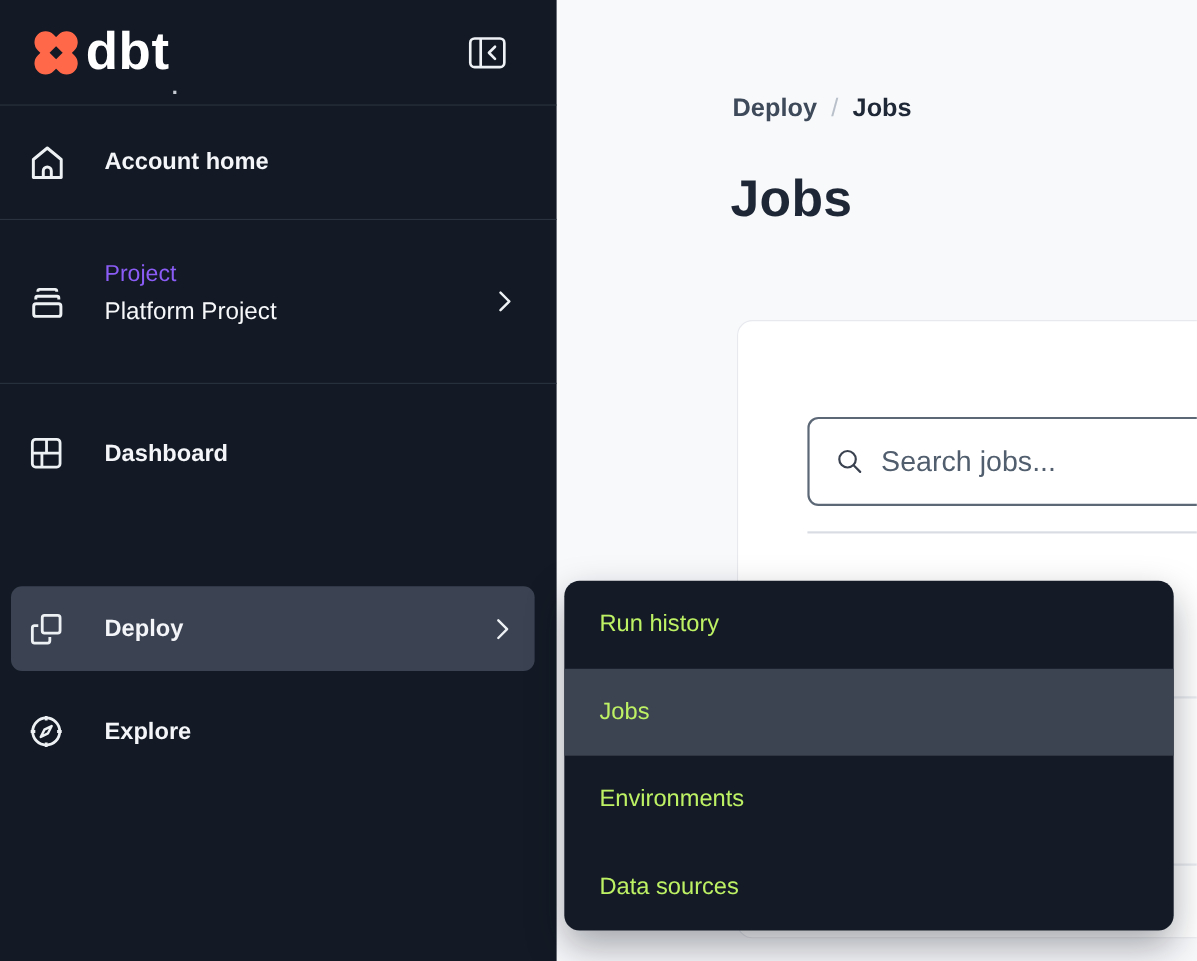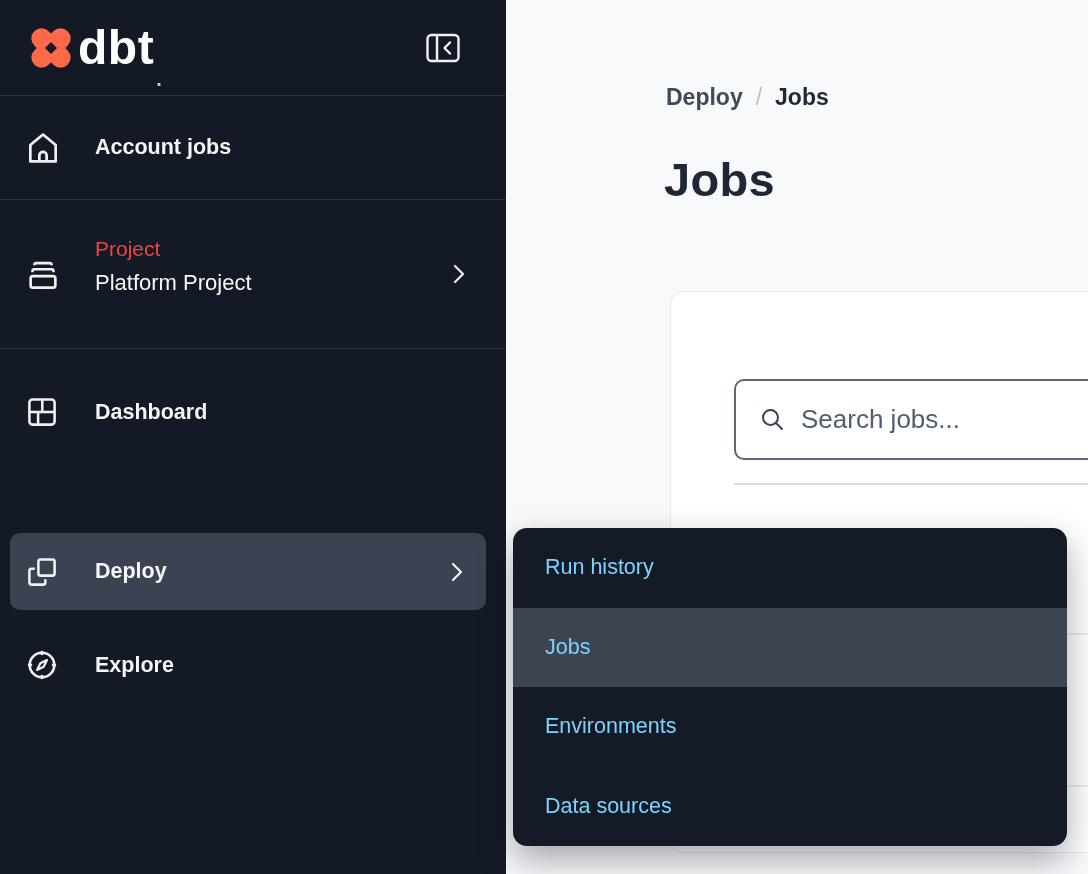--- a/index.html
+++ b/index.html
@@ -36,21 +36,21 @@
   }
 
   .nav-item { position: absolute; left: 0; width: 506px; display: flex; align-items: center; cursor: pointer; }
   .nav-item .icn { position: absolute; left: 24px; width: 38px; height: 38px; display: flex; align-items: center; }
   .nav-item .lbl { position: absolute; left: 95px; font-size: 21.5px; font-weight: bold; color: #f3f5f8; }
   .nav-item .chev { position: absolute; right: 40px; display: flex; align-items: center; }
 
   .item-account { top: 96px; height: 104px; border-bottom: 1px solid #2a3240; }
   .item-project { top: 200px; height: 149px; border-bottom: 1px solid #2a3240; }
   .project-text { position: absolute; left: 95px; top: 38px; line-height: 1; }
-  .project-label { font-size: 21px; font-weight: normal; color: #ef4444; display: block; }
+  .project-label { font-size: 21px; font-weight: normal; color: #8b5cf6; display: block; }
   .project-sublabel { font-size: 22px; font-weight: normal; color: #f6f8fa; display: block; margin-top: 13px; }
 
   .item-dashboard { top: 368px; height: 88px; padding-left: 45px; }
   .item-develop   { top: 445px; height: 88px; }
   .item-explore   { top: 621px; height: 88px; }
 
   .item-deploy {
     top: 533px; height: 77px; left: 10px; width: 476px;
     background: #3b4252; border-radius: 10px;
   }
@@ -97,21 +97,21 @@
 
   
   .flyout {
     position: absolute; left: 513px; top: 528px; width: 554px; height: 318px;
     background: #141b27; border-radius: 14px; overflow: hidden; z-index: 50;
     box-shadow: 0 14px 34px rgba(10, 15, 25, 0.35);
     display: flex; flex-direction: column;
   }
   .flyout-item {
     flex: 1 1 0; display: flex; align-items: center; padding-left: 32px;
-    font-size: 21.5px; color: #7dd3fc; cursor: pointer;
+    font-size: 21.5px; color: #bef264; cursor: pointer;
   }
   .flyout-item.selected { background: #3c4351; }
 
   svg { display: block; }
 </style>
 </head>
 <body>
 
 <aside class="sidebar">
 
@@ -138,21 +138,21 @@
     </button>
   </div>
 
   <div class="nav-item item-account">
     <span class="icn">
       <svg width="38" height="38" viewBox="0 0 24 24" fill="none" stroke="#eef1f4" stroke-width="1.7" stroke-linejoin="round">
         <path d="M4 10.1 L12 3.5 L20 10.1 V20.5 H4 Z"></path>
         <path d="M9.7 20.5 V16.7 A2.3 2.3 0 0 1 14.3 16.7 V20.5"></path>
       </svg>
     </span>
-    <span class="lbl">Account jobs</span>
+    <span class="lbl">Account home</span>
   </div>
 
   <div class="nav-item item-project">
     <span class="icn">
       <svg width="38" height="38" viewBox="0 0 24 24" fill="none" stroke="#eef1f4" stroke-width="1.7" stroke-linejoin="round">
         <rect x="4.2" y="13.4" width="15.6" height="7.2" rx="1.4"></rect>
         <path d="M5.4 10.9 V10 A1 1 0 0 1 6.4 9 H17.6 A1 1 0 0 1 18.6 10 V10.9"></path>
         <path d="M6.6 6.4 V6 A0.9 0.9 0 0 1 7.5 5.1 H16.5 A0.9 0.9 0 0 1 17.4 6 V6.4"></path>
       </svg>
     </span>

